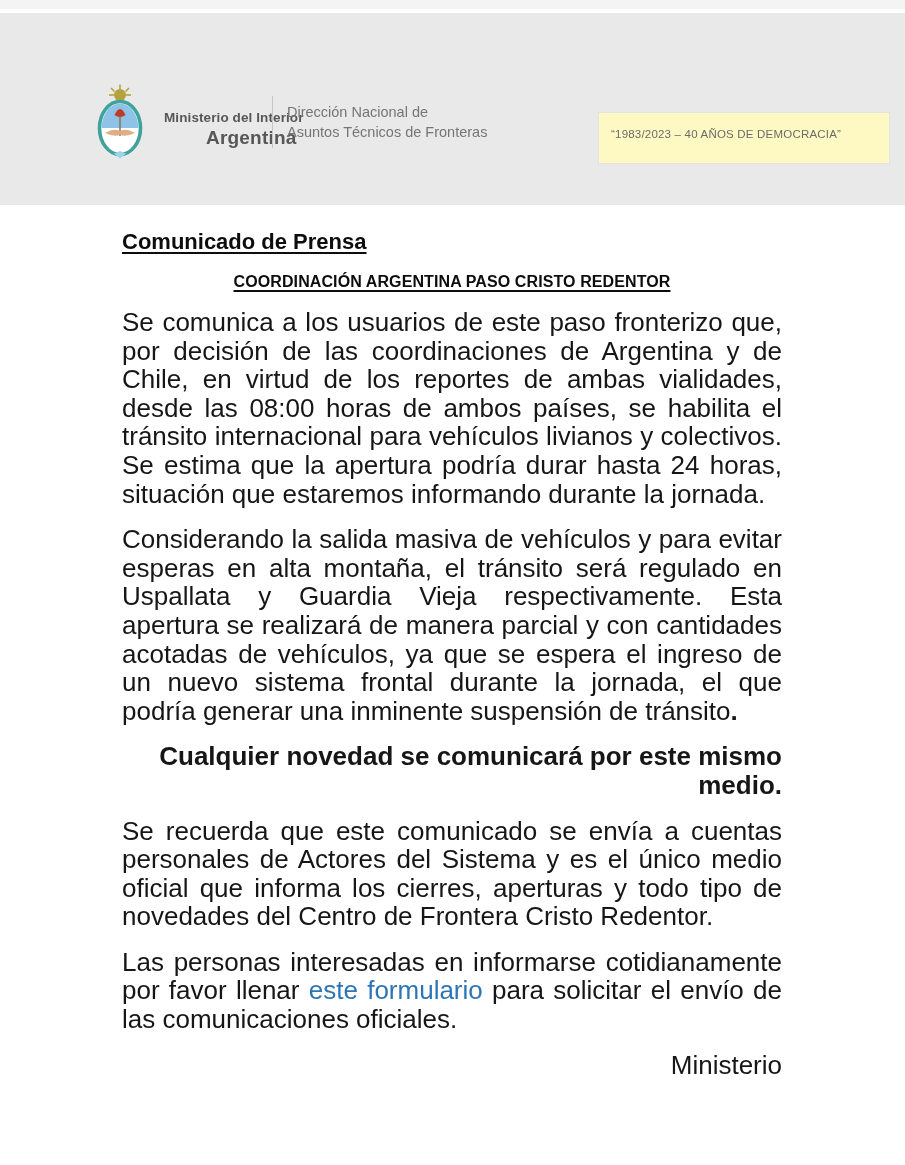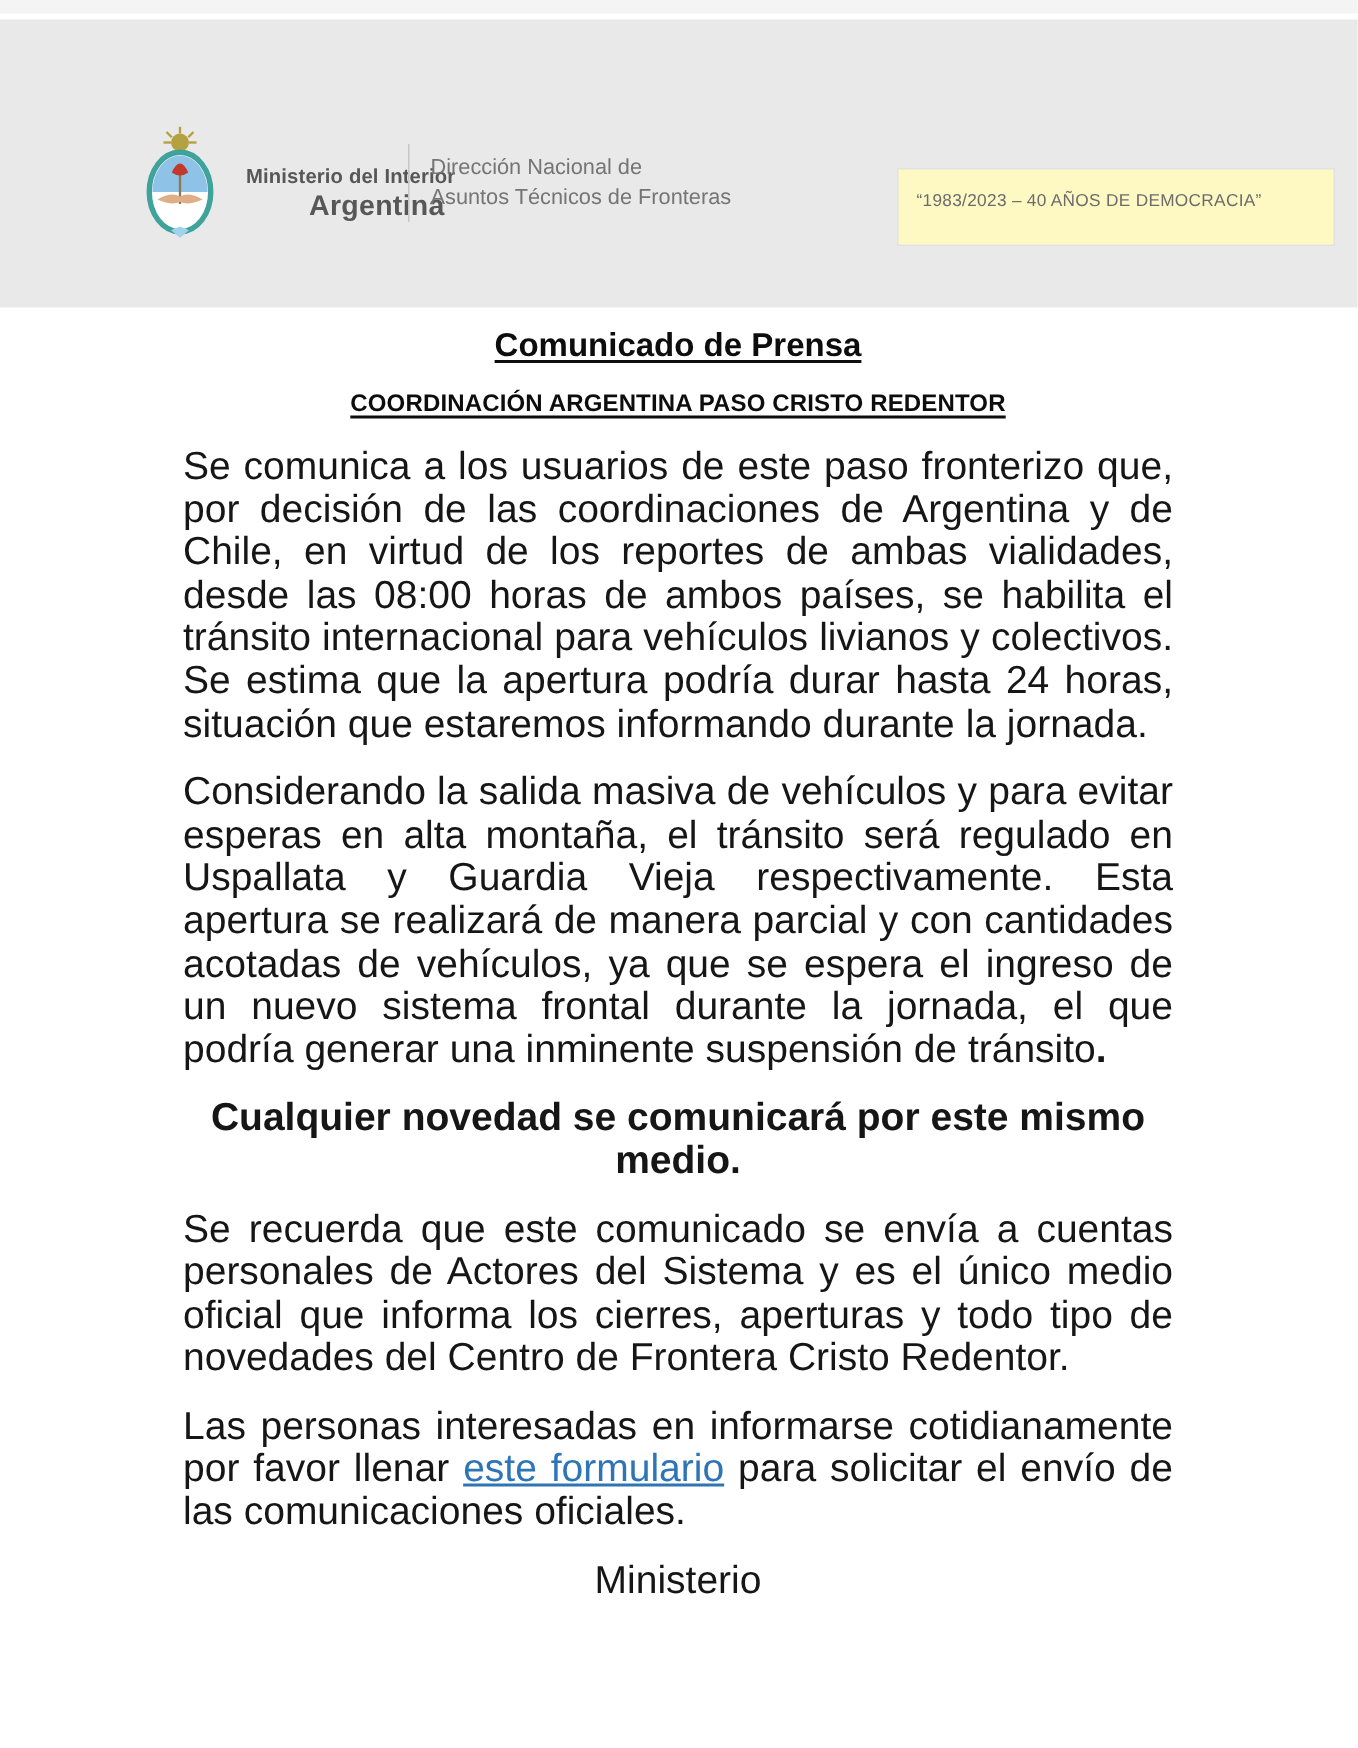--- a/index.html
+++ b/index.html
@@ -43,41 +43,41 @@
     display: block; padding: 15px 0 0 12px;
     font-size: 11.5px; color: #6b6b6b; letter-spacing: 0.2px;
   }
 
   
   .content {
     position: absolute; left: 122px; top: 205px; width: 660px;
     color: #1a1a1a;
   }
   .doc-title {
-    margin-top: 12px;
-    text-align: center; font-size: 22px; font-weight: bold;
+    margin-top: 24px;
+    text-align: left; font-size: 22px; font-weight: bold;
     text-decoration: underline; text-underline-offset: 3px; text-decoration-thickness: 2px;
     color: #0d0d0d;
   }
   .doc-subtitle {
     margin-top: 18px;
     text-align: center; font-size: 16px; font-weight: bold; letter-spacing: 0.1px;
     text-decoration: underline; text-underline-offset: 3px; text-decoration-thickness: 2px;
     color: #0d0d0d;
   }
   .para {
     margin-top: 17px;
     font-size: 26px; line-height: 28.6px; text-align: justify;
     color: #161616;
   }
-  .para.no-justify { text-align: center; }
+  .para.no-justify { text-align: right; }
   .para.bold { font-weight: bold; }
   .para.right { text-align: right; }
   .bold-period { font-weight: bold; }
-  a.form-link { text-decoration: underline; cursor: pointer; }
+  a.form-link { cursor: pointer; }
 </style>
 </head>
 <body>
 
 <div class="page">
 
   <div class="top-strip"></div>
   <div class="header-band" style="background: rgb(233, 233, 233);"></div>
 
   <div class="logo-wrap">

